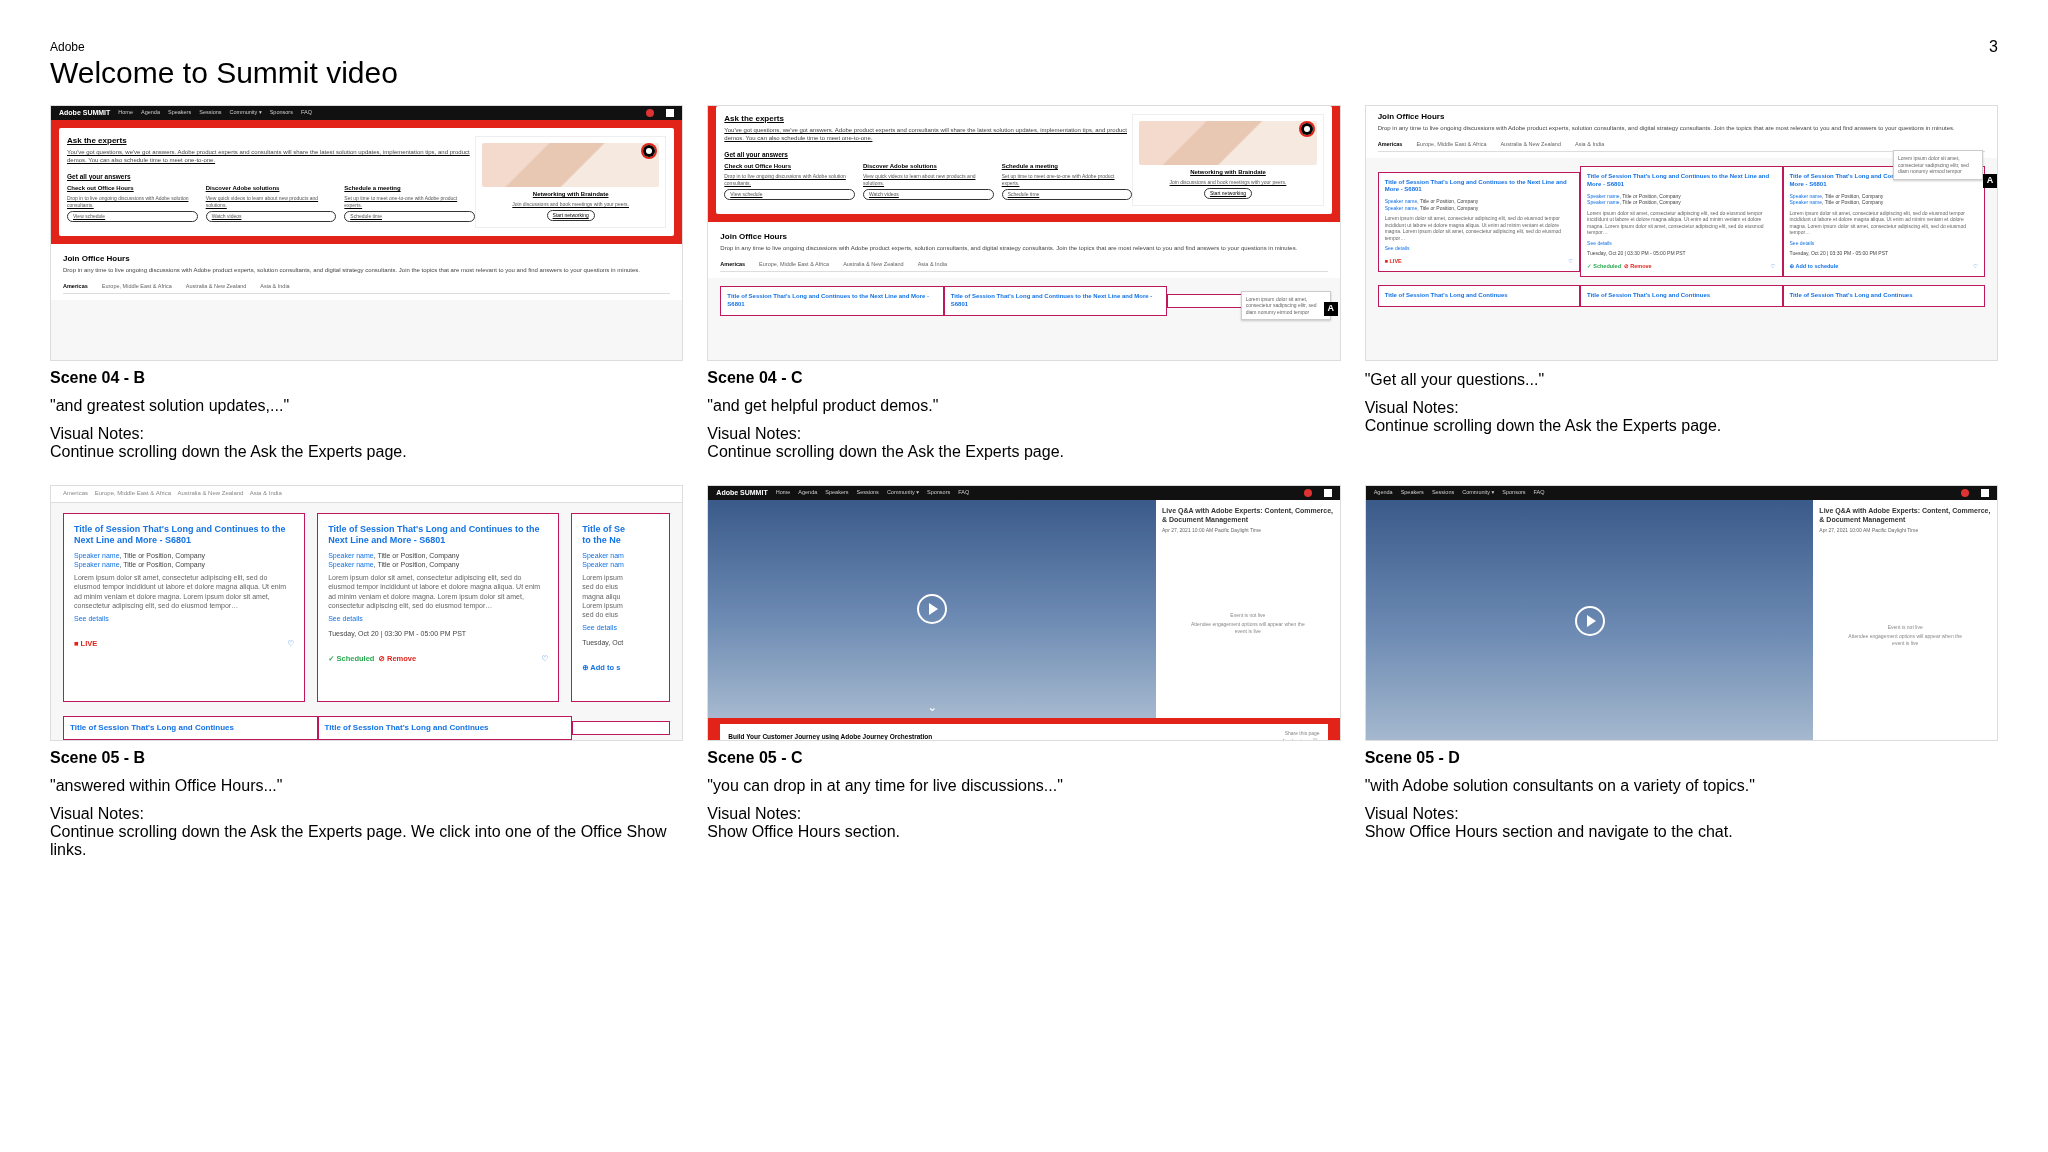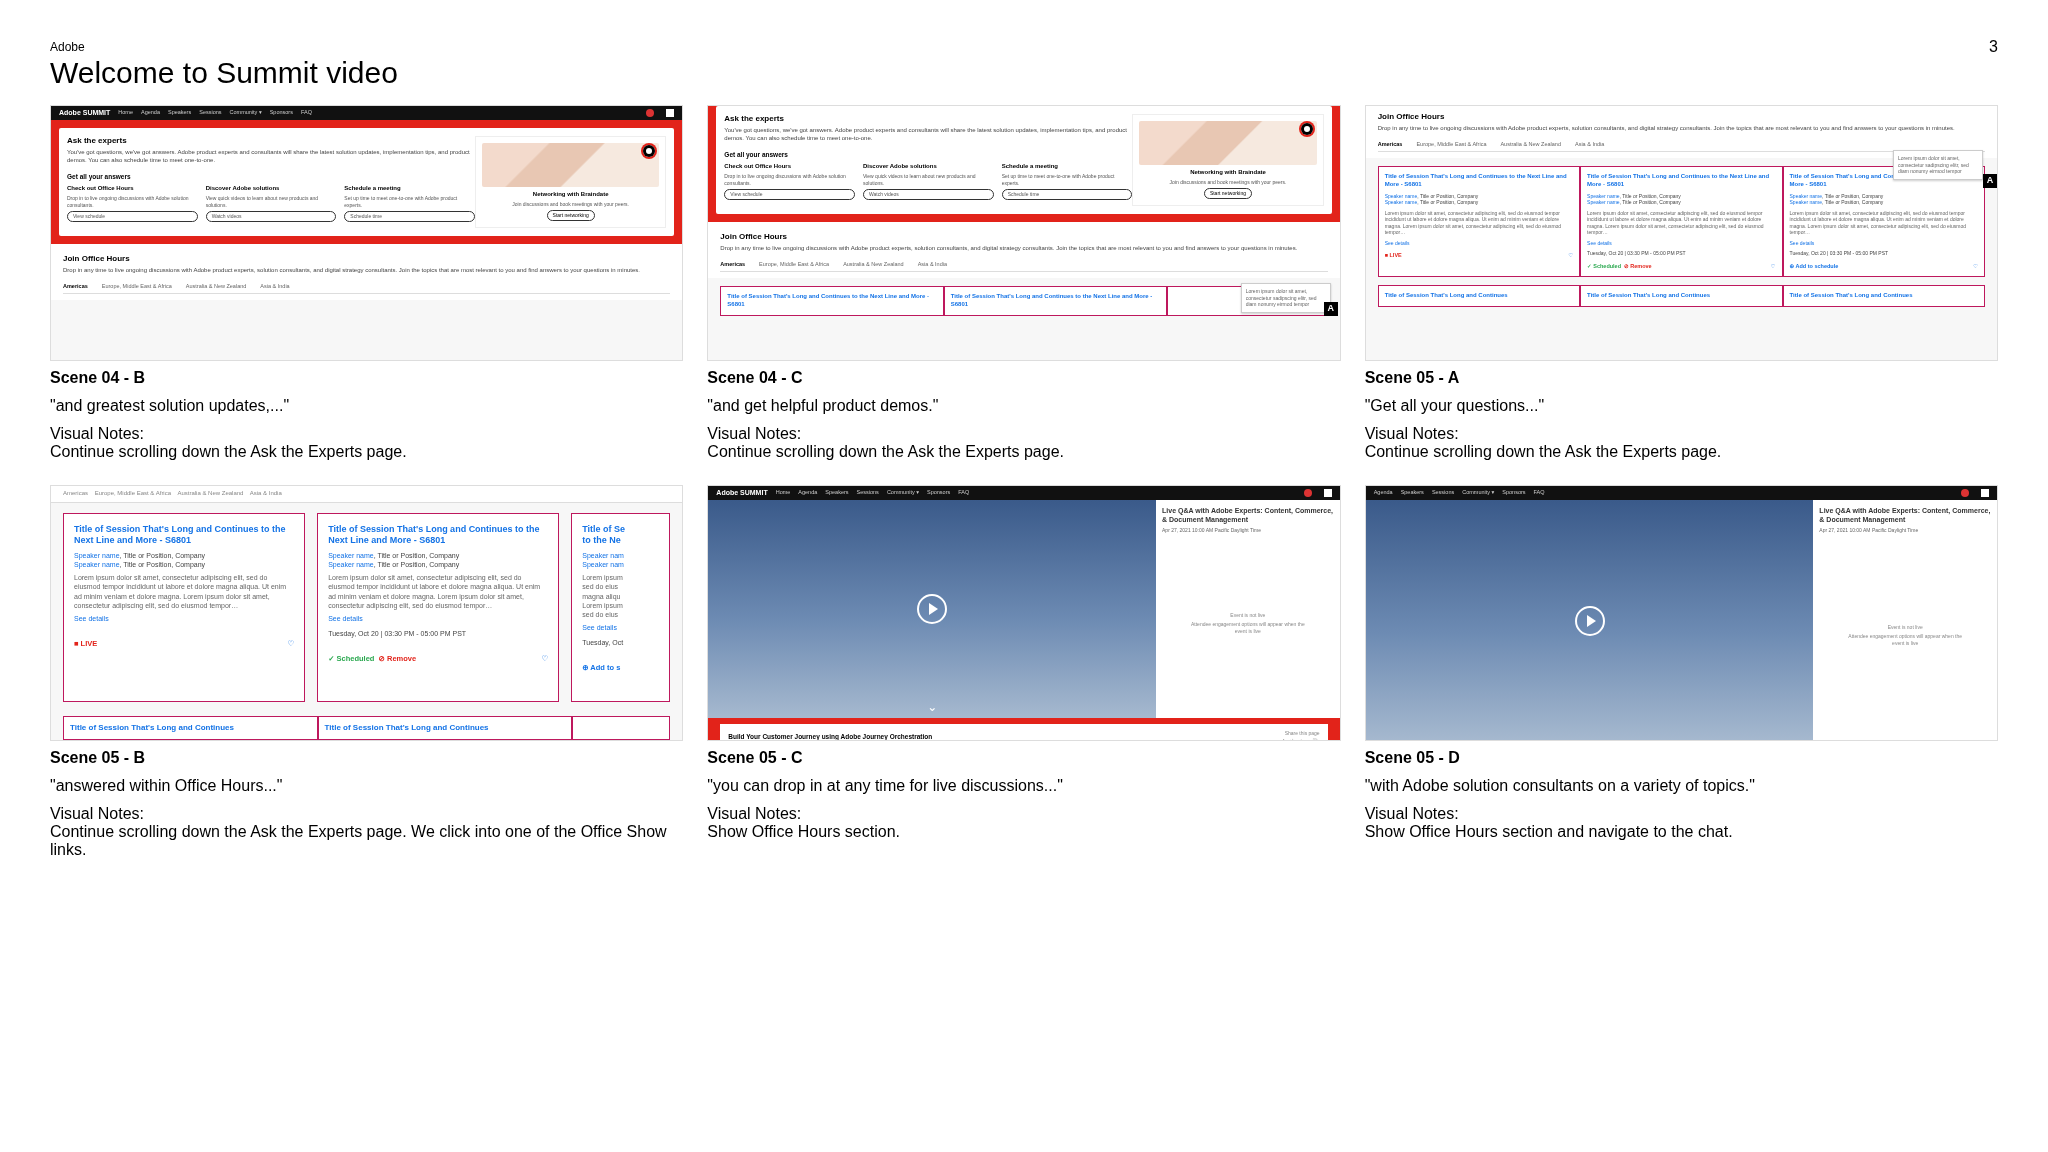--- a/index.html
+++ b/index.html
@@ -43,21 +43,21 @@
   .navbar {
     background: #111; color: #fff; height: 14px;
     display: flex; align-items: center; padding: 0 8px; gap: 8px;
   }
   .navbar .logo { font-weight: 700; font-size: 7px; }
   .navbar .m { font-size: 5.5px; color: #ccc; }
   .navbar .rcirc { width: 8px; height: 8px; border-radius: 50%; background: #d33; margin-left: auto; }
   .navbar .sq { width: 8px; height: 8px; background: #fff; margin-left: 4px; }
 
   .hero { background: #e2231a; padding: 8px; }
-  .hero-card { background: #fff; border-radius: 2px; padding: 8px; display: flex; gap: 0; }
+  .hero-card { background: #fff; border-radius: 2px; padding: 8px; display: flex; gap: 0; text-decoration: underline; }
   .hero-left { flex: 2.3; }
   .hero-right { flex: 1; border: 1px solid #eee; padding: 6px; display:flex; flex-direction:column; align-items:center; }
   .photo {
     width: 100%; height: 44px;
     background: linear-gradient(135deg,#f3dacc 30%,#e8c7b3 31%,#e8c7b3 55%,#f6e9df 56%),
                 radial-gradient(circle at 75% 40%, #222 3px, transparent 3px);
     border-radius: 2px;
     position: relative;
   }
   .photo::after { content:""; position:absolute; right:4px; top:2px; width:12px; height:12px; border-radius:50%; background:#fff; box-shadow: 0 0 0 2px #e2231a, inset 0 0 0 3px #000; }
@@ -69,21 +69,21 @@
   .mini b { font-size: 6px; display:block; }
   .mini span { font-size: 5px; color:#555; display:block; margin: 2px 0 3px; }
   .pill { display:inline-block; border:1px solid #333; border-radius:9px; padding:1px 5px; font-size:5px; }
 
   .section { background:#fff; padding: 10px 12px 6px; }
   .sec-title { font-weight:700; font-size:8px; }
   .sec-body { font-size:6px; color:#444; margin-top:3px; }
   .tabs { display:flex; gap:14px; font-size:5.5px; color:#666; margin-top:8px; border-bottom:1px solid #ddd; padding-bottom:3px;}
   .tabs .active { color:#000; font-weight:700; }
 
-  .cards { display:flex; padding: 8px 12px; background:#f7f7f7; }
+  .cards { display:flex; padding: 8px 12px; background:#f7f7f7;align-items:center; }
   .sess { flex:1; background:#fff; border:1px solid #be185d; padding:6px; min-width:0; }
   .sess .ttl { color:#1473e6; font-weight:700; font-size:6px; }
   .sess .spk { font-size:5px; color:#444; margin-top:4px; }
   .sess .spk a{ color:#1473e6; text-decoration:none; }
   .sess .lorem{ font-size:5px; color:#666; margin-top:4px; }
   .sess .det{ font-size:5px; color:#1473e6; margin-top:4px; }
   .sess .ft{ display:flex; justify-content:space-between; align-items:center; margin-top:6px; font-size:5.5px;}
   .live{ color:#e2231a; font-weight:700; }
   .hrt{ color:#1473e6; }
   .sched{ color:#2aa84f; font-weight:700; }
@@ -305,21 +305,20 @@
           <div class="sess">
               <div class="ttl">Title of Session That's Long and Continues</div>
             </div>
           <div class="sess">
               <div class="ttl">Title of Session That's Long and Continues</div>
             </div>
         </div>
         <div class="tooltip" style="right:14px; top:44px;">Lorem ipsum dolor sit amet, consectetur sadipscing elitr, sed diam nonumy eirmod tempor</div>
         <div class="asq" style="right:0; top:68px;">A</div>
       </div>
-      <div class="scene-label">Scene 05 - A</div>
       <div class="quote">"Get all your questions..."</div>
       <div class="notes-h">Visual Notes:</div>
       <div class="notes-b">Continue scrolling down the Ask the Experts page.</div>
     </div>
 
     <div class="cell">
       <div class="thumb" style="display:flex;flex-direction:column;">
         <div class="minitabs">Americas &nbsp;&nbsp; Europe, Middle East &amp; Africa &nbsp;&nbsp; Australia &amp; New Zealand &nbsp;&nbsp; Asia &amp; India</div>
         <div class="bigcards" style="flex:1">
           <div class="sess">

